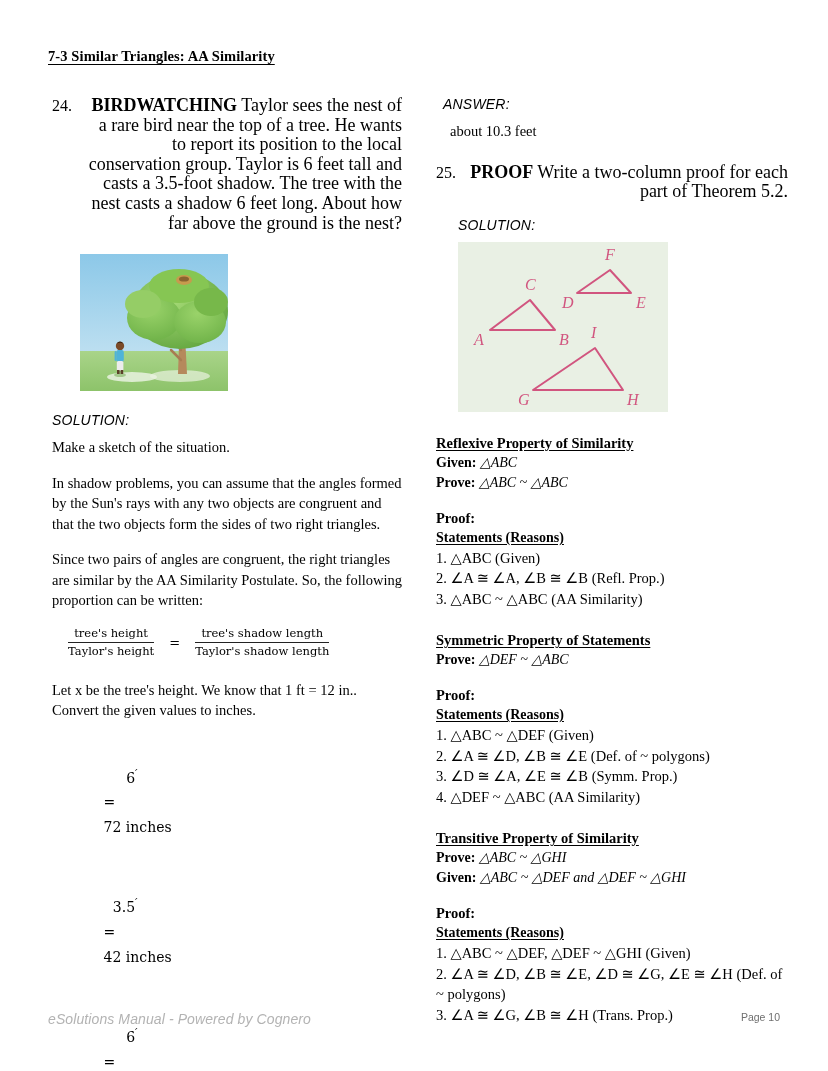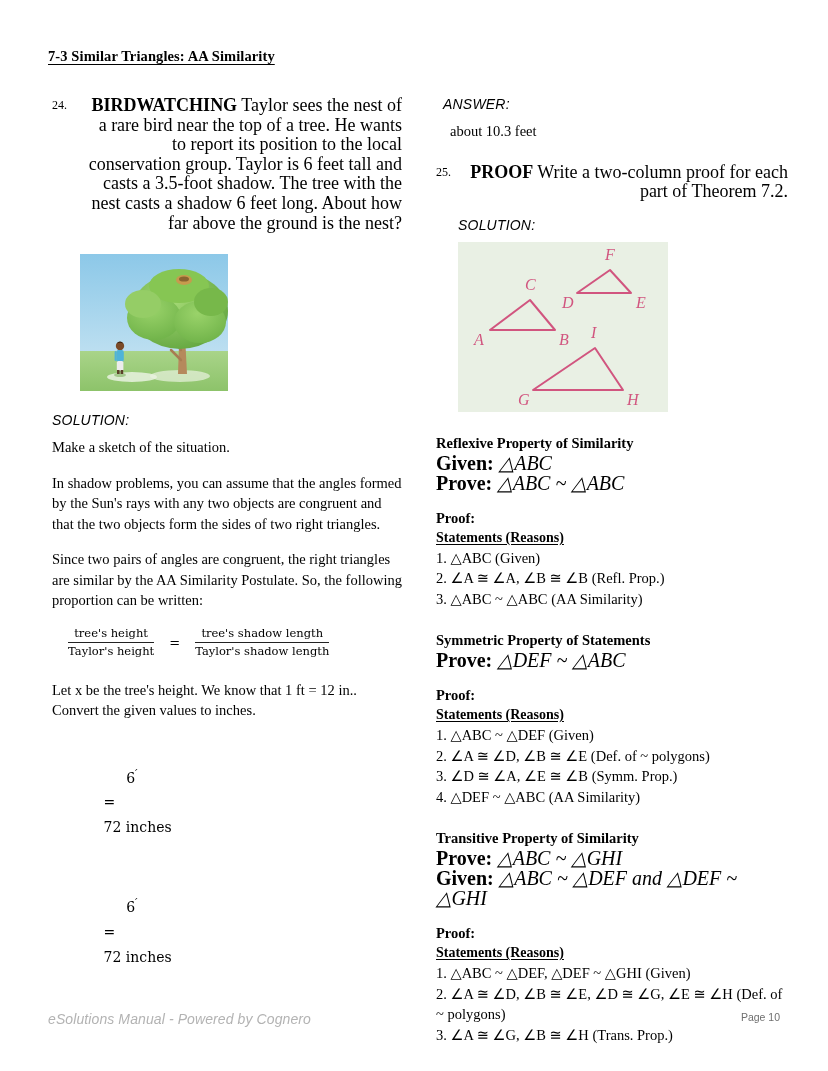--- a/index.html
+++ b/index.html
@@ -48,21 +48,21 @@
   .problem {
     position: relative;
     display: flex;
     align-items: flex-start;
   }
   .prob-num {
     width: 30px;
     flex: 0 0 30px;
     text-align: left;
     padding-right: 23px;
-    font-size: 12px;
+    font-size: 16px;
     line-height: 19.6px;
     box-sizing: border-box;
   }
   .prob-body {
     flex: 1 1 auto;
     font-size: 18px;
     line-height: 19.6px;
     text-align: right;
   }
   .prob-body b { font-weight: bold; }
@@ -140,25 +140,26 @@
     height: 170px;
     background: #e9f0e4;
     position: relative;
   }
   .tri-fig svg { display: block; }
 
   
   .proof-head {
     font-weight: bold;
     font-size: 14.5px;
+    text-decoration: underline;
     text-underline-offset: 2px;
     line-height: 20px;
   }
   .proof-line {
-    font-size: 20px;
+    font-size: 14px;
     line-height: 20px;
   }
   .proof-line b { font-weight: bold; }
   .stmt-head {
     font-weight: bold;
     font-size: 14px;
     text-decoration: underline;
     text-underline-offset: 2px;
     line-height: 20px;
   }
@@ -281,39 +282,44 @@
 
     <div class="gap-m"></div>
 
     <div class="conv-block">
       <div class="conv-line">
         <span style="display:inline-block;width:34px;text-align:right;"><span>6</span><span class="prime">′</span></span>
         <span>=</span>
         <span>72 inches</span>
       </div>
       <div class="conv-line">
+        <span style="display:inline-block;width:34px;text-align:right;"><span>3.5</span><span class="prime">′</span></span>
+        <span>=</span>
+        <span>42 inches</span>
+      </div>
+      <div class="conv-line">
         <span style="display:inline-block;width:34px;text-align:right;"><span>6</span><span class="prime">′</span></span>
         <span>=</span>
         <span>72 inches</span>
       </div>
     </div>
 
   </div>
 
   <div class="col col-right">
 
     <div class="label-ital" style="margin-left:7px;">ANSWER:</div>
     <div class="gap-s"></div>
     <div class="para" style="margin-left:14px;">about 10.3 feet</div>
 
     <div class="gap-l"></div>
 
     <div class="problem">
       <div class="prob-num" style="width:26px;flex:0 0 26px;">25.</div>
-      <div class="prob-body"><b>PROOF</b><span>  Write a two-column proof for each part of Theorem 7.2.</span></div>
+      <div class="prob-body"><b>PROOF</b><span>  Write a two-column proof for each part of Theorem 5.2.</span></div>
     </div>
 
     <div class="gap-m"></div>
 
     <div class="label-ital" style="margin-left:22px;">SOLUTION:</div>
 
     <div class="gap-s"></div>
 
     <div class="tri-fig" style="margin-left:22px;">
       <svg width="210" height="170" viewBox="0 0 210 170" xmlns="http://www.w3.org/2000/svg">

